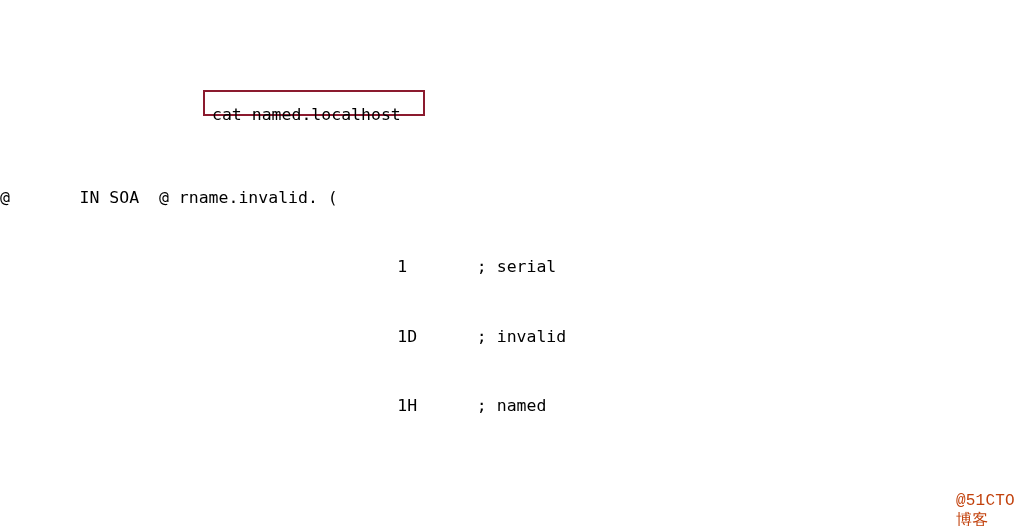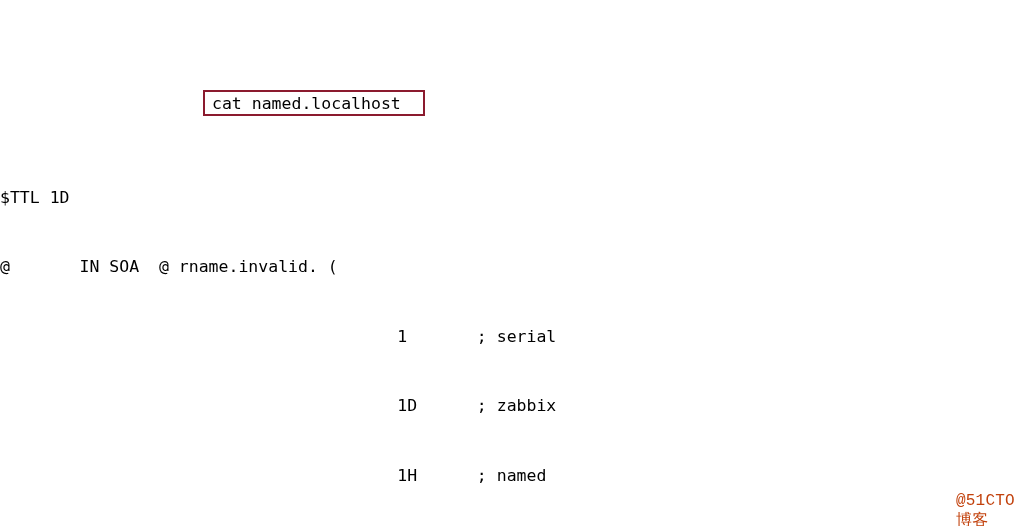--- a/index.html
+++ b/index.html
@@ -40,21 +40,21 @@
   }
   .cmd-box {
     position: absolute;
     left: 203px;
     top: -2.5px;
     width: 222px;
     height: 26px;
     box-sizing: border-box;
     border: 2px solid #8b1a2e;
     background: transparent;
-    padding: 0 0 0 7px;
+    padding: 11px 0 0 7px;
     line-height: 23px;
     color: #000000;
     white-space: pre;
     overflow: visible;
   }
   .watermark {
     position: absolute;
     left: 912px;
     top: 492px;
     font-family: Liberation Mono, monospace;
@@ -69,24 +69,23 @@
 <body>
 
 <div id="screen">
   <div class="term">
 
     
     <div class="line prompt-line">
       <span class="cmd-box">cat named.localhost</span>
     </div>
 
-    <div class="line">$TTL 1D</div>
     <div class="line">@       IN SOA  @ rname.invalid. (</div>
     <div class="line">                                        1       ; serial</div>
-    <div class="line">                                        1D      ; zabbix</div>
+    <div class="line">                                        1D      ; invalid</div>
     <div class="line">                                        1H      ; named</div>
     
     
     
     
     
 
     
     
 

